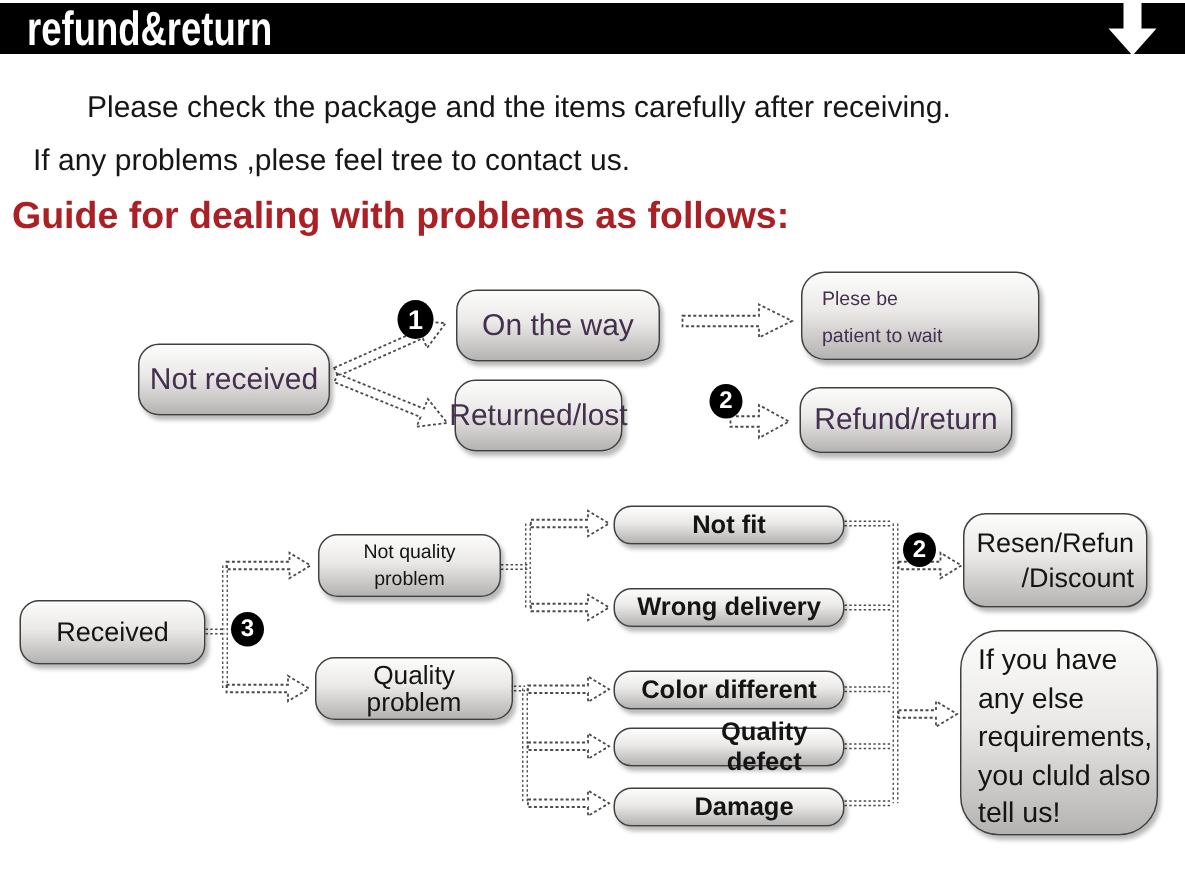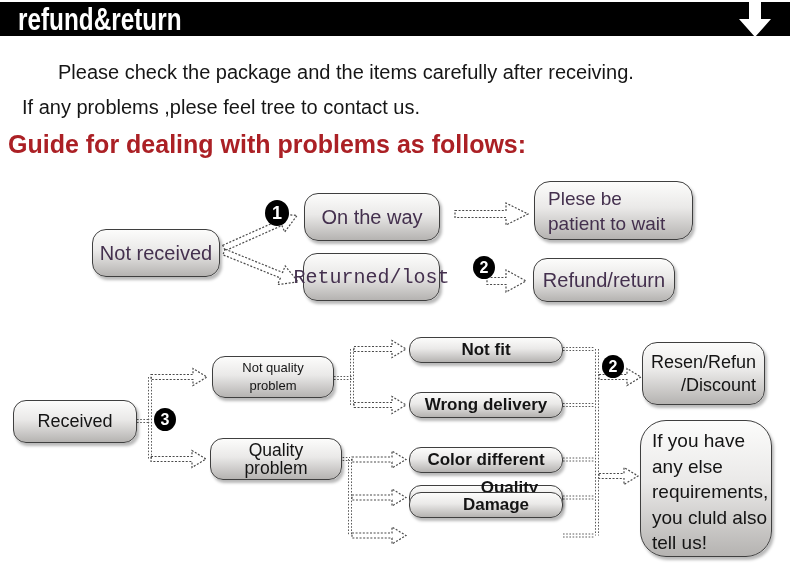--- a/index.html
+++ b/index.html
@@ -18,29 +18,29 @@
   #wires{position:absolute;left:0;top:0;z-index:1;}
   
   .box{position:absolute;z-index:2;border:1.5px solid #3f3f3f;border-radius:14px;
        background:linear-gradient(180deg,#fcfcfb 0%,#eae9e8 45%,#b5b3b1 100%);
        box-shadow:2px 3px 3px rgba(0,0,0,0.28);
        display:flex;align-items:center;justify-content:center;
        text-align:center;white-space:pre-line;color:#141414;box-sizing:border-box;}
   .purple{color:#44304e;}
   #nb-not-received{left:92px;top:229px;width:128px;height:48px;font-size:20px;}
   #nb-on-the-way{left:304px;top:193px;width:136px;height:48px;font-size:20px;}
-  #nb-plese{left:534px;top:181px;width:159px;height:59px;font-size:19px;border-radius:16px;
+  #nb-plese{left:534px;top:181px;width:159px;height:59px;font-size:13px;border-radius:16px;
             justify-content:flex-start;text-align:left;padding-left:13px;line-height:25px;}
-  #nb-returned{left:303px;top:253px;width:137px;height:48px;font-size:20px;font-family:Liberation Mono, monospace;}
+  #nb-returned{left:303px;top:253px;width:112px;height:48px;font-size:20px;}
   #nb-refund{left:533px;top:258px;width:142px;height:44px;font-size:20px;}
   #nb-received{left:13px;top:400px;width:124px;height:43px;font-size:18px;border-radius:13px;}
   #nb-notquality{left:212px;top:356px;width:122px;height:42px;font-size:13px;line-height:18px;border-radius:13px;}
   #nb-quality{left:210px;top:438px;width:132px;height:42px;font-size:17.5px;line-height:18px;border-radius:13px;}
   .midbox{left:409px;width:154px;height:26px;font-size:17px;border-radius:12px;font-weight:bold;}
-  #nb-notfit{top:337px;} #nb-wrong{top:392px;} #nb-color{top:447px;} #nb-defect{top:485px;padding-left:47px;} #nb-damage{top:492px;padding-left:20px;}
+  #nb-notfit{top:337px;} #nb-wrong{top:392px;} #nb-color{top:447px;} #nb-defect{top:485px;padding-left:47px;} #nb-damage{top:525px;padding-left:20px;}
   #nb-resen{left:642px;top:342px;width:123px;height:63px;font-size:18px;line-height:23px;border-radius:15px;text-align:right;}
   #nb-ifyou{left:640px;top:420px;width:132px;height:137px;font-size:19px;line-height:25.5px;border-radius:26px;
             justify-content:flex-start;align-items:flex-start;text-align:left;padding:7px 0 0 11px;}
   
   .badge{position:absolute;z-index:3;background:#000;color:#fff;border-radius:50%;
          display:flex;align-items:center;justify-content:center;font-weight:bold;}
   #badge1{left:265px;top:200px;width:24px;height:26px;font-size:18px;}
   #badge2a{left:473px;top:256px;width:22px;height:23px;font-size:16px;}
   #badge3{left:154px;top:408px;width:22px;height:23px;font-size:16px;}
   #badge2b{left:602px;top:355px;width:22px;height:23px;font-size:16px;}

